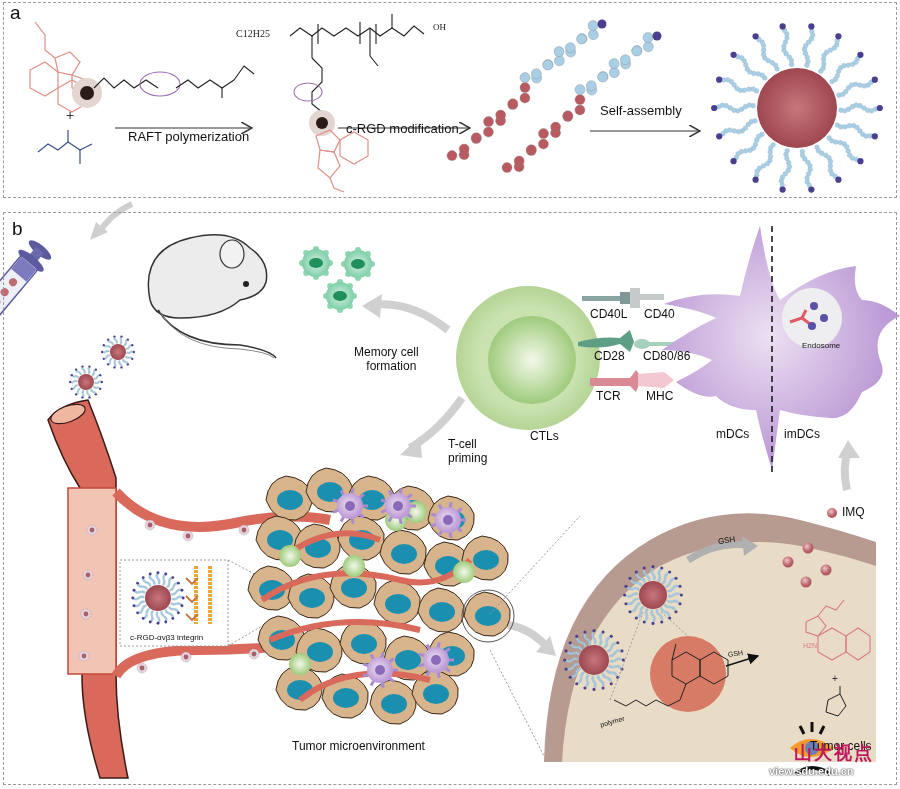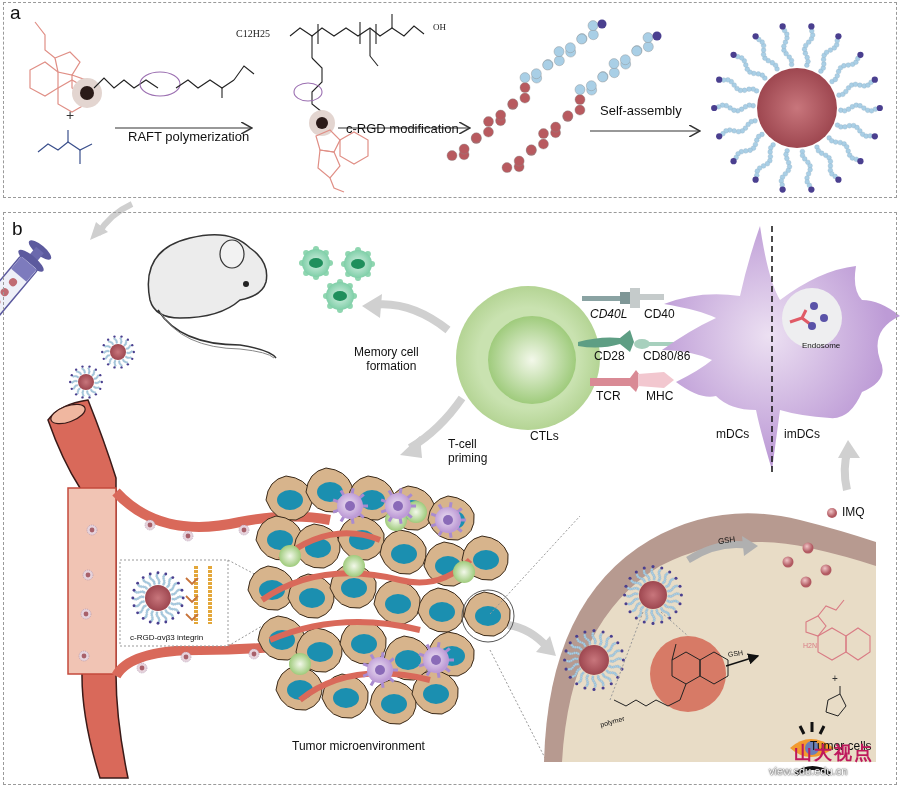--- a/index.html
+++ b/index.html
@@ -5,21 +5,21 @@
   html,body{margin:0;padding:0;background:#fff;}
   body{width:900px;height:789px;position:relative;overflow:hidden;font-family:"Liberation Sans",sans-serif;color:#111;}
   .panel{position:absolute;border:1.5px dashed #9a9a9a;box-sizing:border-box;}
   #panel-a{left:3px;top:2px;width:894px;height:196px;}
   #panel-b{left:3px;top:212px;width:894px;height:573px;}
   .lbl{position:absolute;white-space:nowrap;font-size:12px;line-height:1.15;}
   .plabel{position:absolute;font-size:19px;}
   svg{position:absolute;left:0;top:0;}
   .wm{position:absolute;right:6px;bottom:6px;width:130px;height:62px;}
   .wm-text{position:absolute;left:30px;top:20px;font-size:18px;font-weight:bold;color:#be185d;letter-spacing:2px;}
-  .wm-url{position:absolute;left:5px;top:44px;font-size:11px;color:#fff;font-weight:normal;text-shadow:0 0 2px #333,0 0 1px #333;}
+  .wm-url{position:absolute;left:5px;top:44px;font-size:11px;color:#fff;font-weight:bold;text-shadow:0 0 2px #333,0 0 1px #333;}
 </style>
 </head>
 <body>
 
 <div id="panel-a" class="panel"></div>
 <div class="plabel" style="left:10px;top:2px;">a</div>
 
 <svg width="900" height="789">
   <defs>
     <radialGradient id="gCore" cx="40%" cy="35%">
@@ -1248,21 +1248,21 @@
 
 <div class="lbl" style="left:354px;top:346px;text-align:center;">
   <div>Memory cell</div>
   <div style="padding-left:10px;">formation</div>
 </div>
 <div class="lbl" style="left:448px;top:438px;">
   <div>T-cell</div>
   <div>priming</div>
 </div>
 <div class="lbl" style="left:530px;top:430px;">CTLs</div>
-<div class="lbl" style="left:590px;top:308px;font-style:italic;">CD40L</div>
+<div class="lbl" style="left:590px;top:308px;">CD40L</div>
 <div class="lbl" style="left:644px;top:308px;">CD40</div>
 <div class="lbl" style="left:594px;top:350px;text-align:center;">CD28</div>
 <div class="lbl" style="left:643px;top:350px;">CD80/86</div>
 <div class="lbl" style="left:596px;top:390px;">TCR</div>
 <div class="lbl" style="left:646px;top:390px;">MHC</div>
 <div class="lbl" style="left:716px;top:428px;">mDCs</div>
 <div class="lbl" style="left:784px;top:428px;">imDCs</div>
 <div class="lbl" style="left:778px;top:341px;font-size:8px;padding-left:24px;">Endosome</div>
 <div class="lbl" style="left:130px;top:633px;font-size:8px;">c-RGD-αvβ3 integrin</div>
 <div class="lbl" style="left:292px;top:740px;">Tumor microenvironment</div>

